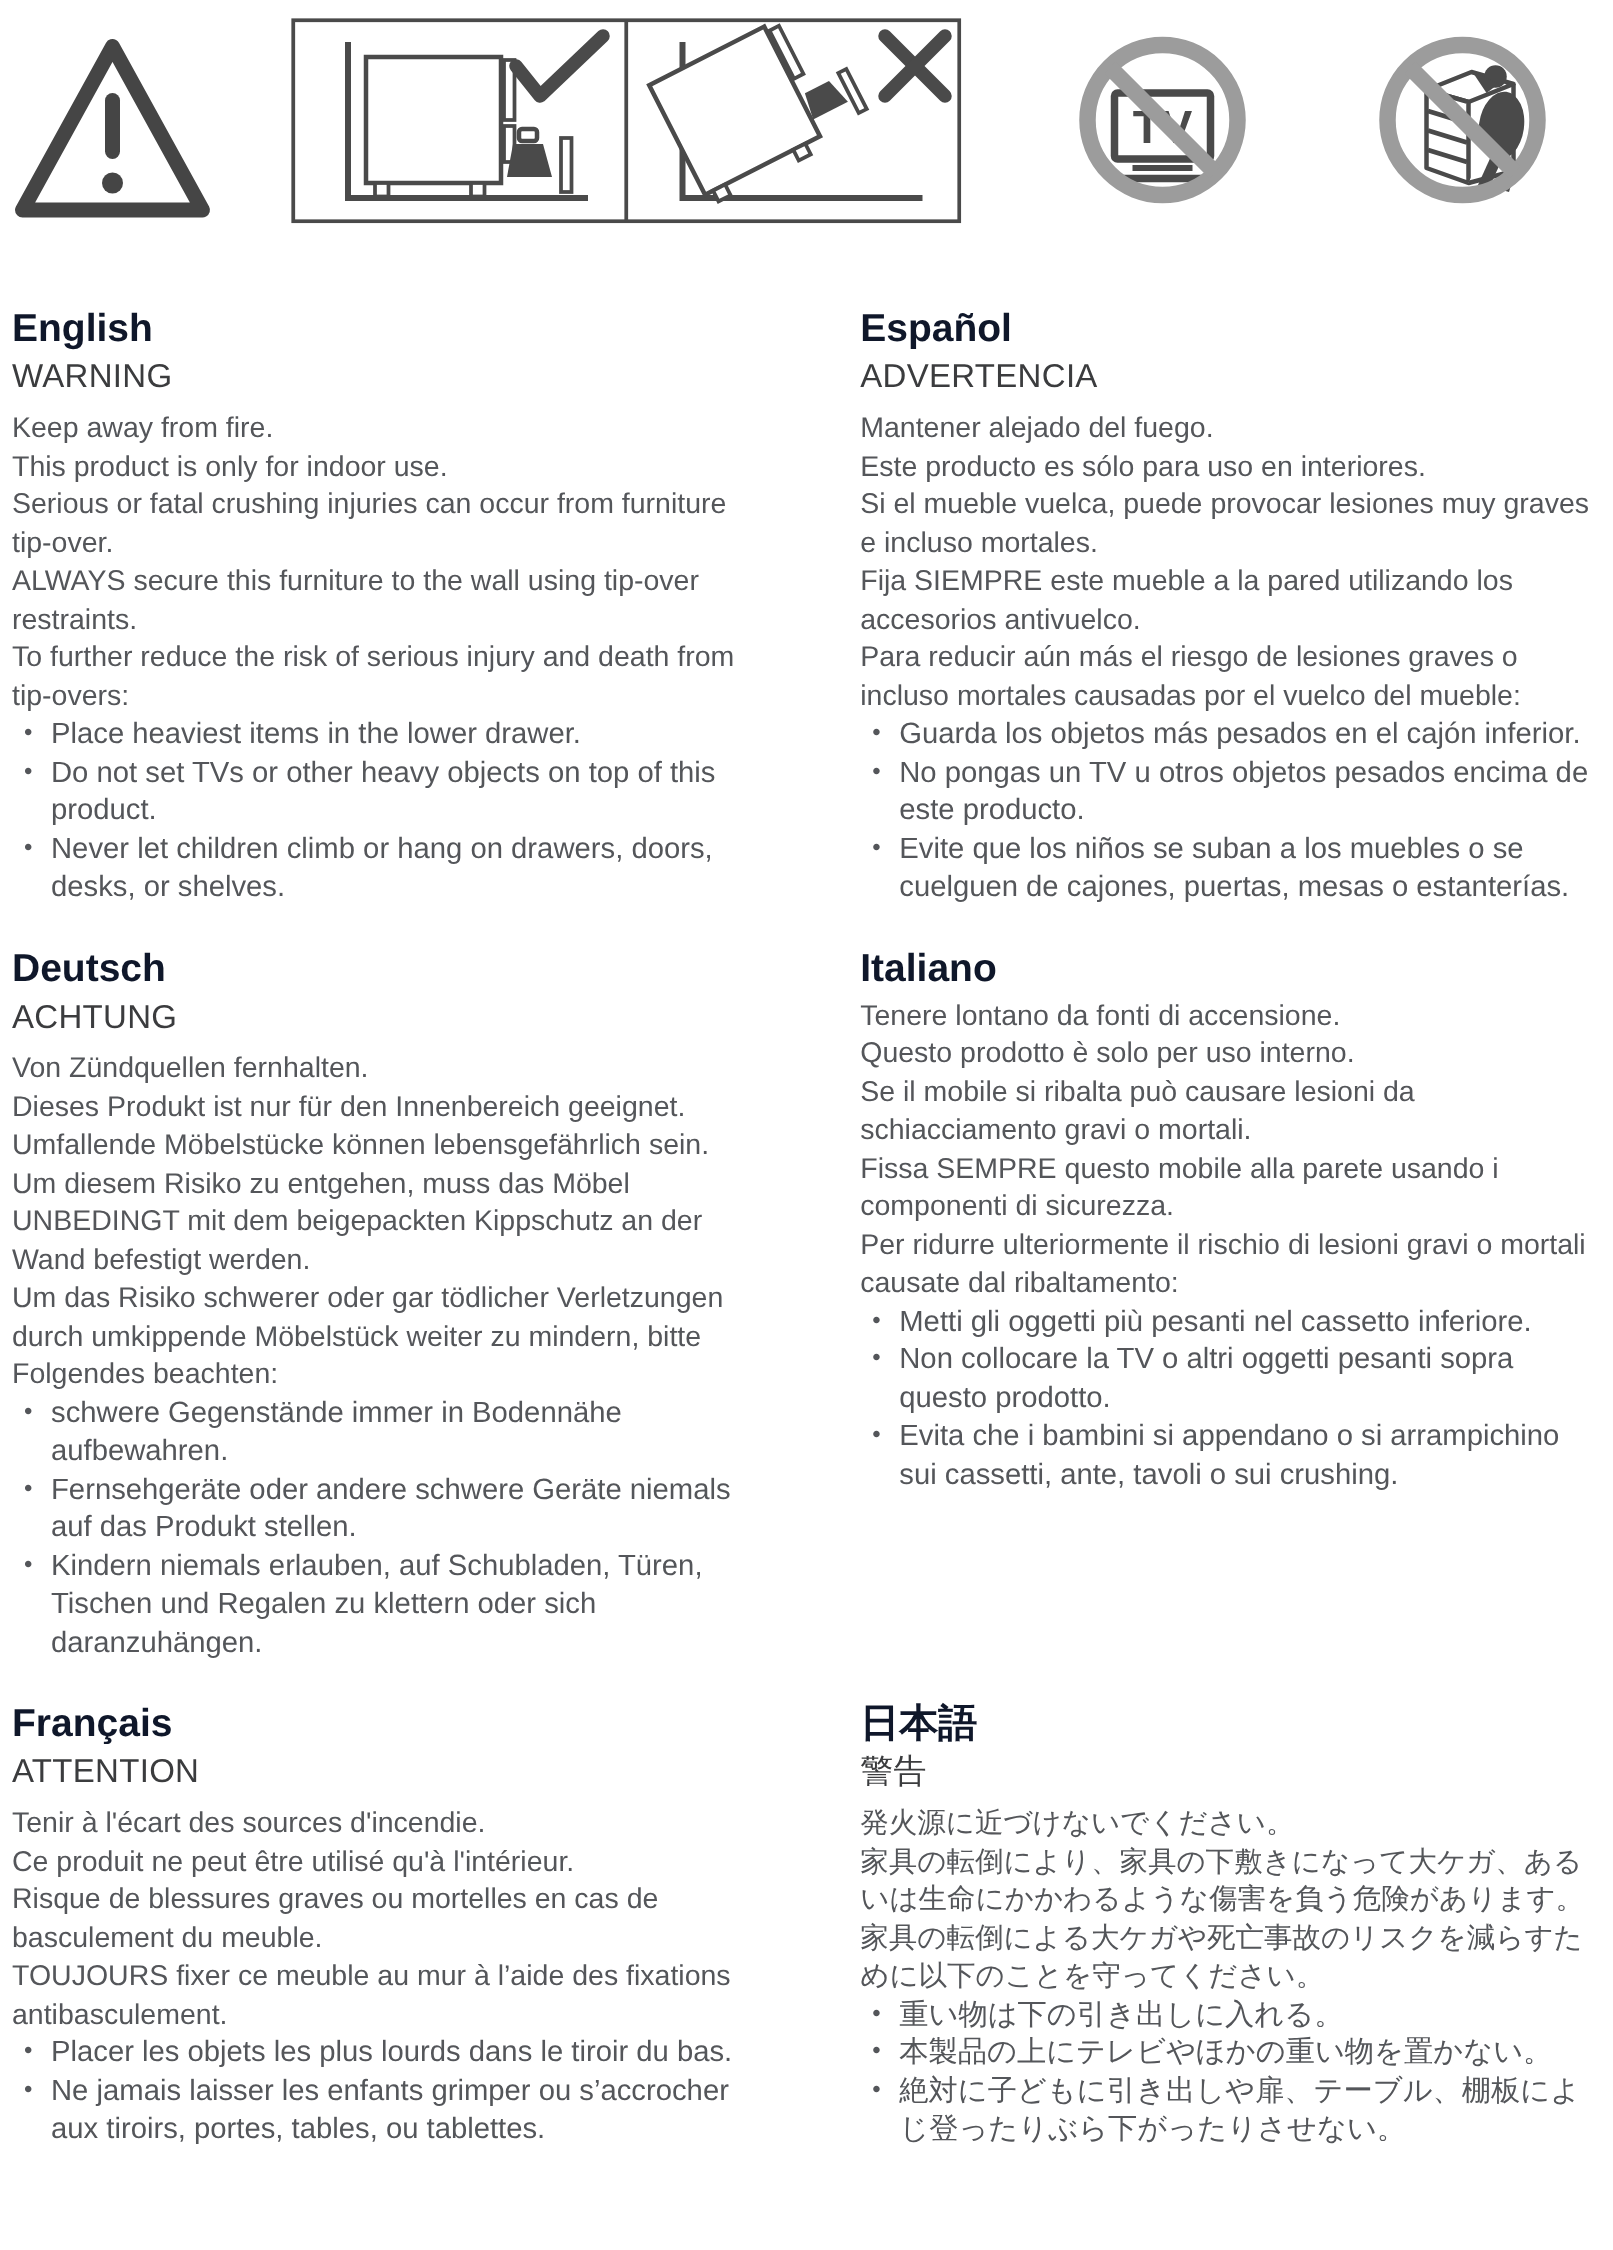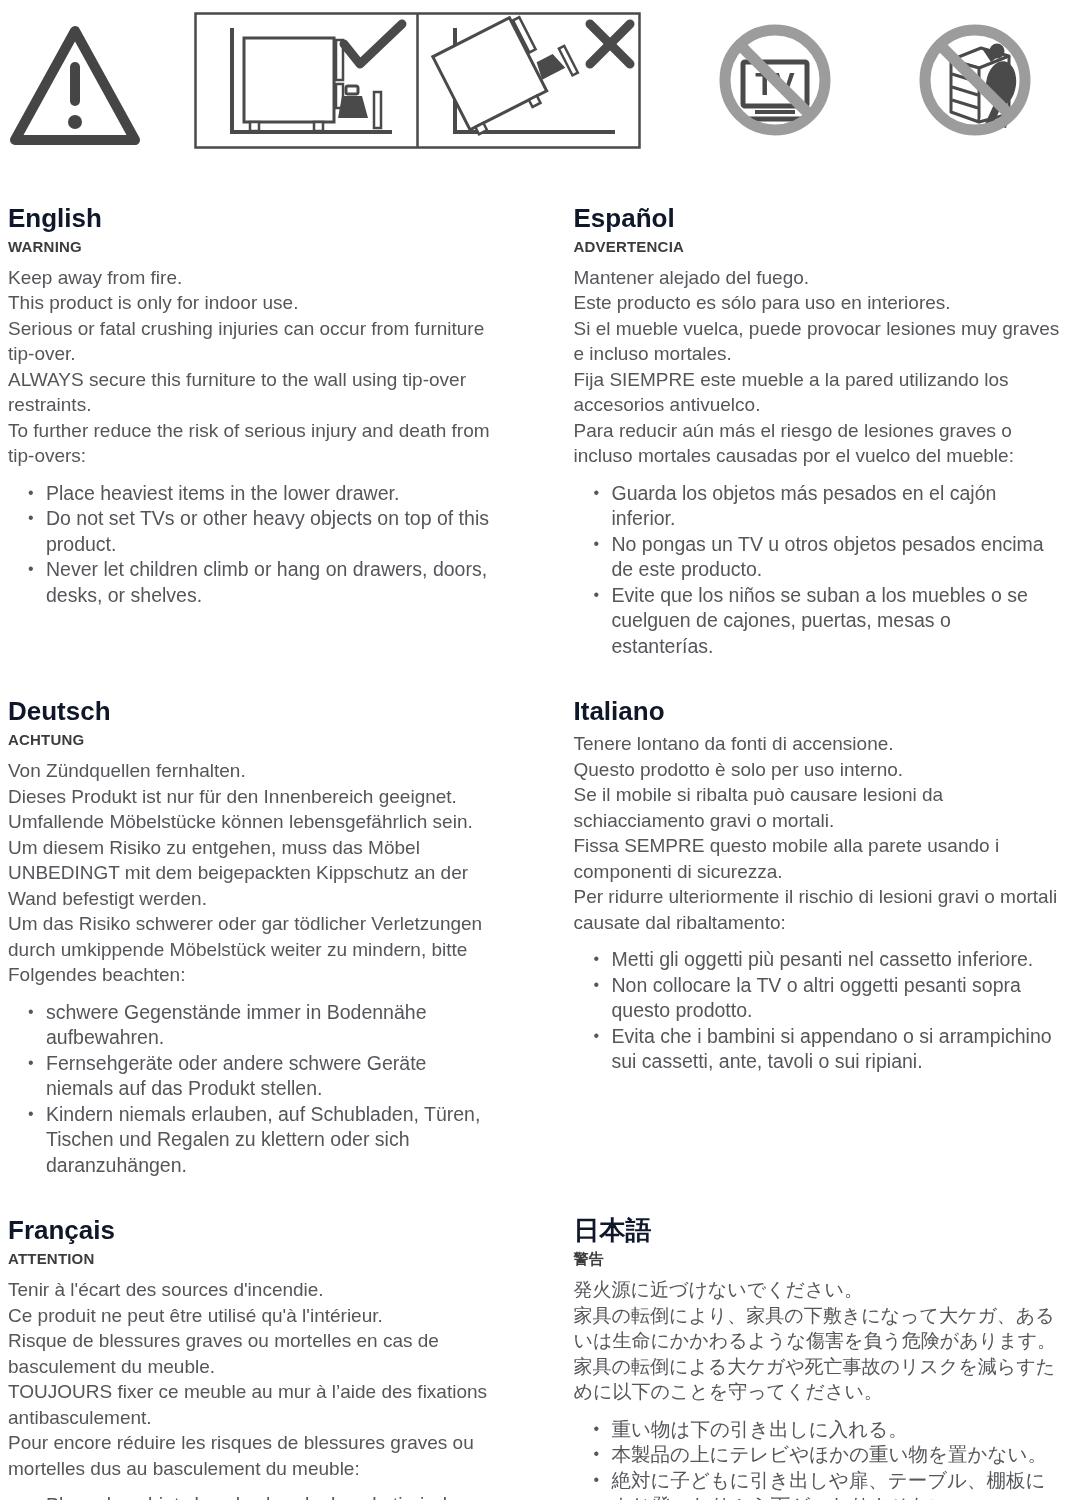--- a/index.html
+++ b/index.html
@@ -19,27 +19,27 @@
   .grid{
     display:grid;grid-template-columns:1fr 1fr;
     column-gap:72px;row-gap:26px;margin-top:50px;
   }
   .section{min-width:0;}
   .lang{
     font-size:26px;font-weight:bold;color:#0f172a;
     margin:0 0 4px 0;line-height:1.15;
   }
   .warn{
-    font-size:15px;font-weight:bold;color:#3b3c3e;
+    font-size:22px;font-weight:normal;color:#3b3c3e;
     margin:0 0 9px 0;line-height:1.2;letter-spacing:.2px;
   }
   .body p.line{
     margin:0;font-size:19px;line-height:25.5px;color:#54565a;
   }
-  ul.bullets{list-style:none;margin:12px;padding:0;}
+  ul.bullets{list-style:none;margin:0;padding:0;}
   ul.bullets li{
     position:relative;padding-left:26px;margin:0;
     font-size:19.5px;line-height:25.5px;color:#54565a;
   }
   ul.bullets li::before{
     content:"\2022";position:absolute;left:8px;top:-1px;
     font-size:16px;color:#54565a;
   }
 </style>
 </head>
@@ -178,33 +178,32 @@
     <div class="body">
           <p class="line">Tenere lontano da fonti di accensione.</p>
           <p class="line">Questo prodotto è solo per uso interno.</p>
           <p class="line">Se il mobile si ribalta può causare lesioni da schiacciamento gravi o mortali.</p>
           <p class="line">Fissa SEMPRE questo mobile alla parete usando i componenti di sicurezza.</p>
           <p class="line">Per ridurre ulteriormente il rischio di lesioni gravi o mortali causate dal ribaltamento:</p>
         </div>
     <ul class="bullets">
           <li>Metti gli oggetti più pesanti nel cassetto inferiore.</li>
           <li>Non collocare la TV o altri oggetti pesanti sopra questo prodotto.</li>
-          <li>Evita che i bambini si appendano o si arrampichino sui cassetti, ante, tavoli o sui ripiani.</li>
+          <li>Evita che i bambini si appendano o si arrampichino sui cassetti, ante, tavoli o sui crushing.</li>
         </ul>
   </section>
 
   <section class="section">
     <h2 class="lang">Français</h2>
     <h3 class="warn">ATTENTION</h3>
     <div class="body">
           <p class="line">Tenir à l'écart des sources d'incendie.</p>
           <p class="line">Ce produit ne peut être utilisé qu'à l'intérieur.</p>
           <p class="line">Risque de blessures graves ou mortelles en cas de basculement du meuble.</p>
           <p class="line">TOUJOURS fixer ce meuble au mur à l’aide des fixations antibasculement.</p>
-          <p class="line">Pour encore réduire les risques de blessures graves ou mortelles dus au basculement du meuble:</p>
         </div>
     <ul class="bullets">
           <li>Placer les objets les plus lourds dans le tiroir du bas.</li>
           <li>Ne jamais laisser les enfants grimper ou s’accrocher aux tiroirs, portes, tables, ou tablettes.</li>
         </ul>
   </section>
 
   <section class="section">
     <h2 class="lang">日本語</h2>
     <h3 class="warn">警告</h3>

